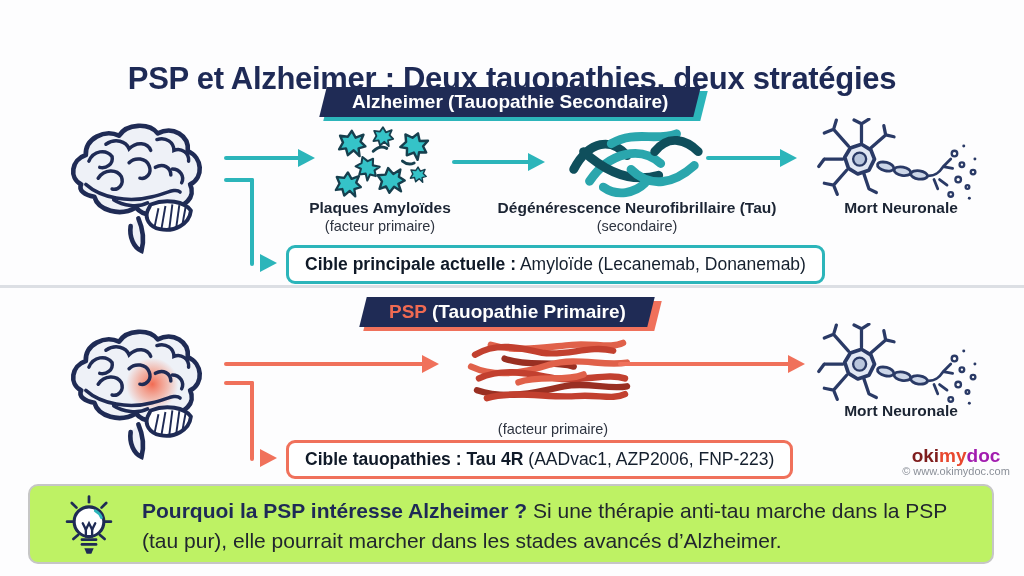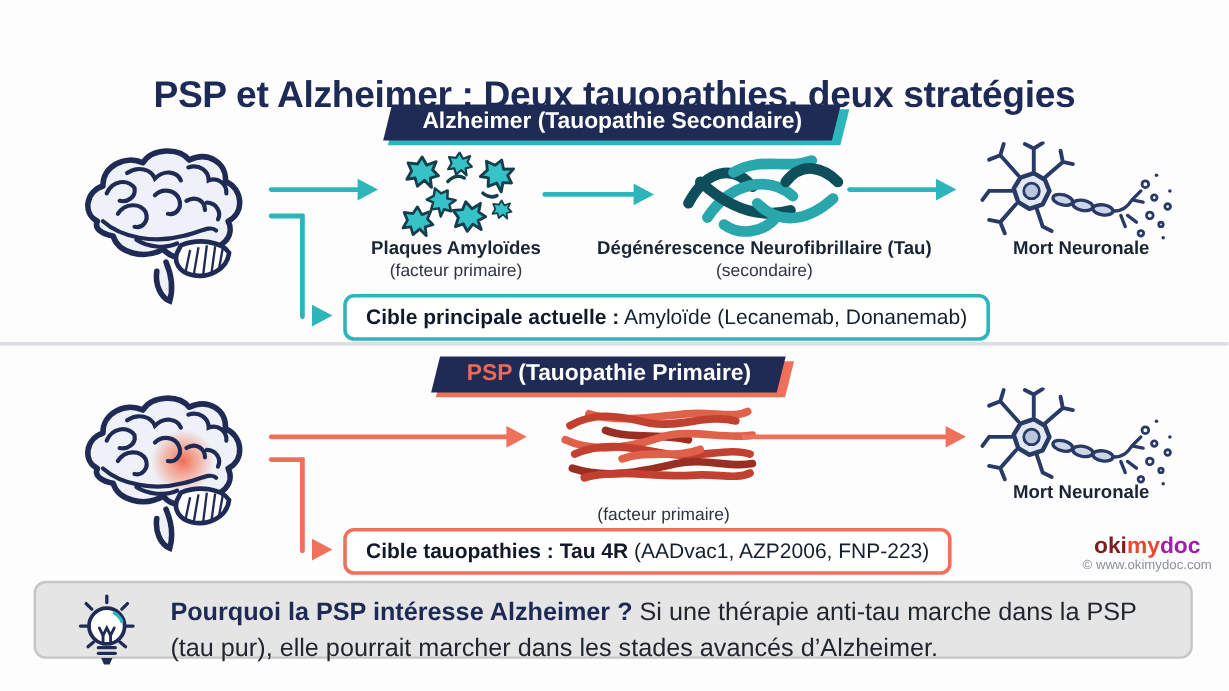--- a/index.html
+++ b/index.html
@@ -45,21 +45,21 @@
 
   .divider{position:absolute;left:0;top:285px;width:1024px;height:3px;background:#dcdfe4;}
 
   
   .logo{position:absolute;left:898px;top:446px;width:116px;text-align:center;line-height:1.05;}
   .logo-word{font-size:19px;font-weight:bold;letter-spacing:0;}
   .logo-word .l1{color:#7f1d1d;} .logo-word .l2{color:#e8482f;} .logo-word .l3{color:#a21caf;}
   .logo-copy{font-size:11px;color:#8a8f98;}
 
   
-  .callout{position:absolute;left:28px;top:484px;width:966px;height:65px;background:#e5e5e5;
+  .callout{position:absolute;left:28px;top:484px;width:966px;height:80px;background:#bef264;
            border:2px solid #c6c6c6;border-radius:10px;box-sizing:border-box;}
   .callout-text{position:absolute;left:112px;top:10px;width:820px;
                 font-size:21px;line-height:1.42;color:#21262e;}
   .callout-text b{color:#1e2a56;}
   .bulb{position:absolute;left:28px;top:6px;}
 
   .icon{position:absolute;}
 </style>
 </head>
 <body>

